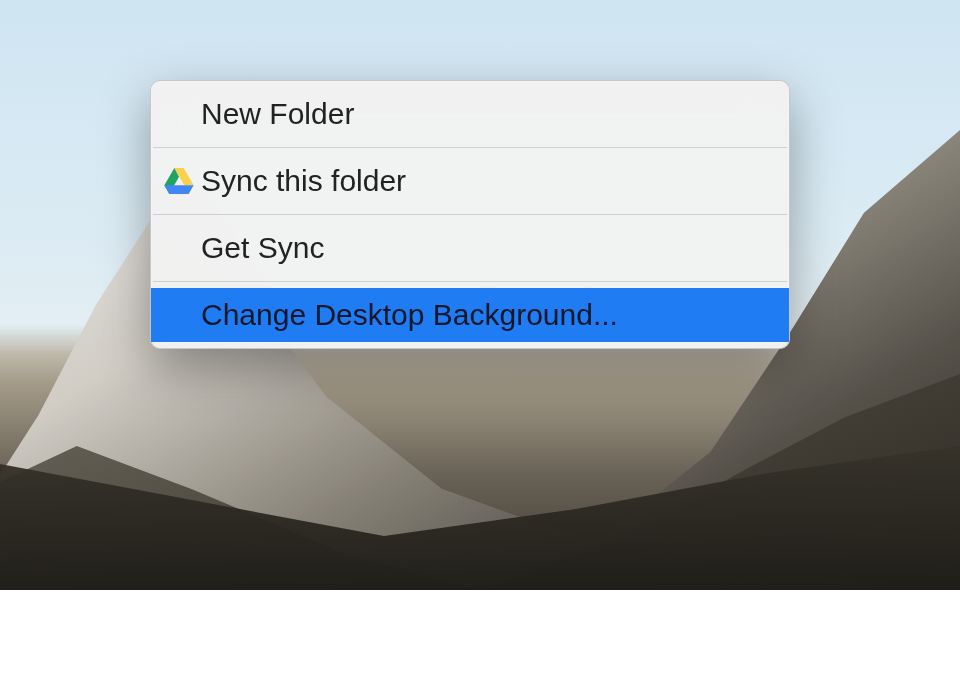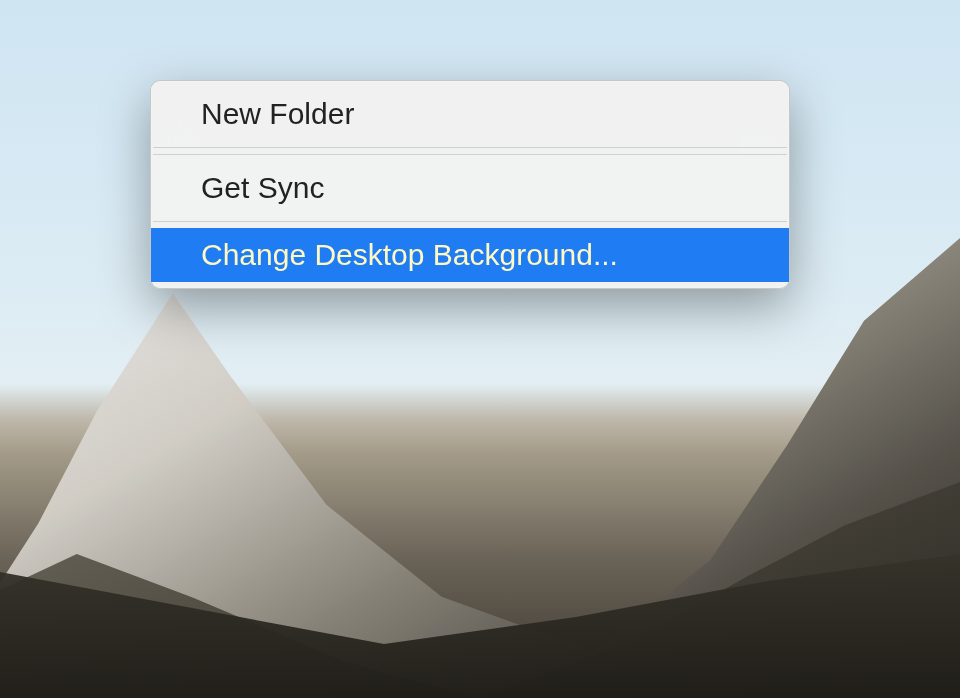--- a/index.html
+++ b/index.html
@@ -1,21 +1,21 @@
 <!DOCTYPE html>
 <html><head>
   <meta charset="utf-8">
   <style>
     
     * { margin:0; padding:0; box-sizing:border-box; }
     html,body { width:960px; height:698px; overflow:hidden; font-family:-apple-system, "Helvetica Neue", Helvetica, Arial, sans-serif; }
 
     
     .desktop {
-      position:relative; width:960px; height:698px;
+      position:relative; width:960px; height:590px;
       background:
         
         linear-gradient(to bottom, #cfe5f2 0%, #d8eaf4 30%, #e2eef3 55%, #bfb9ab 60%, #a39a88 65%, #6a6357 80%, #3a362f 100%);
     }
     
     .ridge {
       position:absolute; left:0; right:0; bottom:0;
     }
     .ridge.r1 {
       height:460px;
@@ -60,21 +60,21 @@
     .menu-item.has-icon { padding-left:50px; }
     .menu-item .item-icon {
       position:absolute; left:12px; top:50%; transform:translateY(-50%);
       width:32px; height:28px; display:flex; align-items:center; justify-content:center;
     }
     .menu-item .submenu-arrow {
       font-size:22px; color:#222; margin-left:auto;
     }
     .menu-item.highlighted {
       background:#1f7cf3;
-      color:#fef9c3;
+      color:#0f172a;
     }
 
     .separator {
       height:1px;
       margin:6px 2px;
       background:rgba(0,0,0,.14);
     }
 
     
     .gdrive-icon svg { width:30px; height:26px; display:block; }
@@ -88,20 +88,30 @@
   <div class="ridge r3"></div>
 
   <div class="context-menu">
 
     <div class="menu-item">
       <span class="label">New Folder</span>
     </div>
 
     <div class="separator"></div>
 
+    <div class="menu-item has-icon">
+      <span class="item-icon gdrive-icon">
+        <svg viewBox="0 0 88 78">
+          <polygon points="30,0 58,0 88,52 60,52" fill="#fcd04b"></polygon>
+          <polygon points="0,52 30,0 44,26 15,78" fill="#1fa463"></polygon>
+          <polygon points="15,78 0,52 88,52 73,78" fill="#4285f4"></polygon>
+        </svg>
+      </span>
+      <span class="label">Sync this folder</span>
+    </div>
 
     <div class="separator"></div>
 
     <div class="menu-item">
       <span class="label">Get Sync</span>
     </div>
 
     <div class="separator"></div>
 
     <div class="menu-item highlighted">

